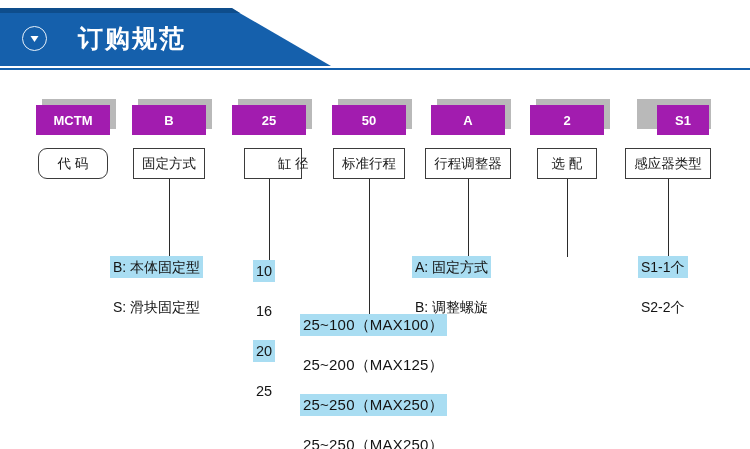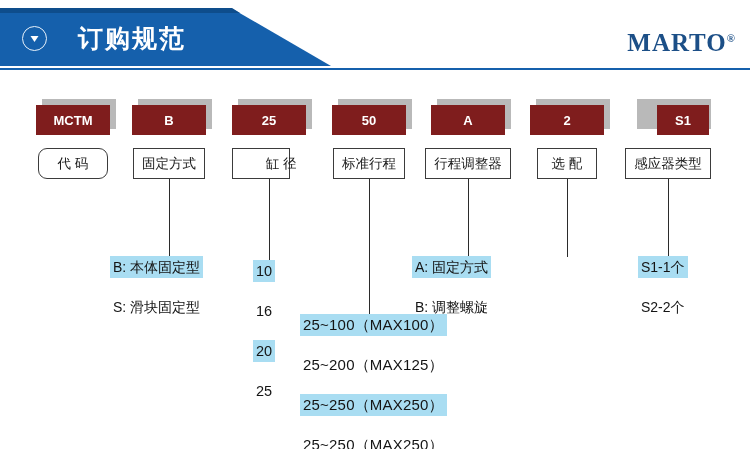--- a/index.html
+++ b/index.html
@@ -88,21 +88,21 @@
     background: #1560ac;
   }
 
   
   .diagram { position: absolute; left: 0; top: 0; width: 750px; height: 449px; }
 
   .code-box {
     position: absolute;
     top: 105px;
     height: 30px;
-    background: #7f1d1d;
+    background: #a21caf;
     color: #ffffff;
     font-size: 13px;
     font-weight: bold;
     display: flex;
     align-items: center;
     justify-content: center;
     box-sizing: border-box;
     z-index: 2;
   }
   .code-shadow {
@@ -162,42 +162,39 @@
 
   <div class="header-title-wrap">
     <span class="caret-circle">
       <svg width="13" height="13" viewBox="0 0 13 13" aria-hidden="true">
         <polygon points="2.5,4 10.5,4 6.5,10" fill="#ffffff"></polygon>
       </svg>
     </span>
     <span class="header-title">订购规范</span>
   </div>
 
-  <div class="brand">
-    <span>MARTO</span><span class="reg">®</span>
-  </div>
 
   <div class="header-rule"></div>
 </div>
 
 <div class="diagram" id="diagram">
     <div class="code-shadow" style="left: 42px; width: 74px;"></div>
     <div class="code-box" style="left: 36px; width: 74px;">MCTM</div>
     <div class="label-box" style="left: 38px; width: 70px; border-radius: 9px;">代 码</div>
     <div class="code-shadow" style="left: 138px; width: 74px;"></div>
     <div class="code-box" style="left: 132px; width: 74px;">B</div>
     <div class="label-box" style="left: 133px; width: 72px;">固定方式</div>
     <div class="connector" style="left: 169px; top: 179px; height: 78px;"></div>
     <div class="opt-list" style="left: 110px; top: 256px;">
       <div class="opt-row"><span class="opt hl">B: 本体固定型</span></div>
       <div class="opt-row"><span class="opt">S: 滑块固定型</span></div>
     </div>
     <div class="code-shadow" style="left: 238px; width: 74px;"></div>
     <div class="code-box" style="left: 232px; width: 74px;">25</div>
-    <div class="label-box" style="left: 232px; width: 58px; padding-left: 40px;">缸 径</div>
+    <div class="label-box" style="left: 244px; width: 58px; padding-left: 40px;">缸 径</div>
     <div class="connector" style="left: 269px; top: 179px; height: 82px;"></div>
     <div class="opt-list" style="left: 253px; top: 260px;">
       <div class="opt-row"><span class="opt hl opt-num">10</span></div>
       <div class="opt-row"><span class="opt opt-num">16</span></div>
       <div class="opt-row"><span class="opt hl opt-num">20</span></div>
       <div class="opt-row"><span class="opt opt-num">25</span></div>
     </div>
     <div class="code-shadow" style="left: 338px; width: 74px;"></div>
     <div class="code-box" style="left: 332px; width: 74px;">50</div>
     <div class="label-box" style="left: 333px; width: 72px;">标准行程</div>

